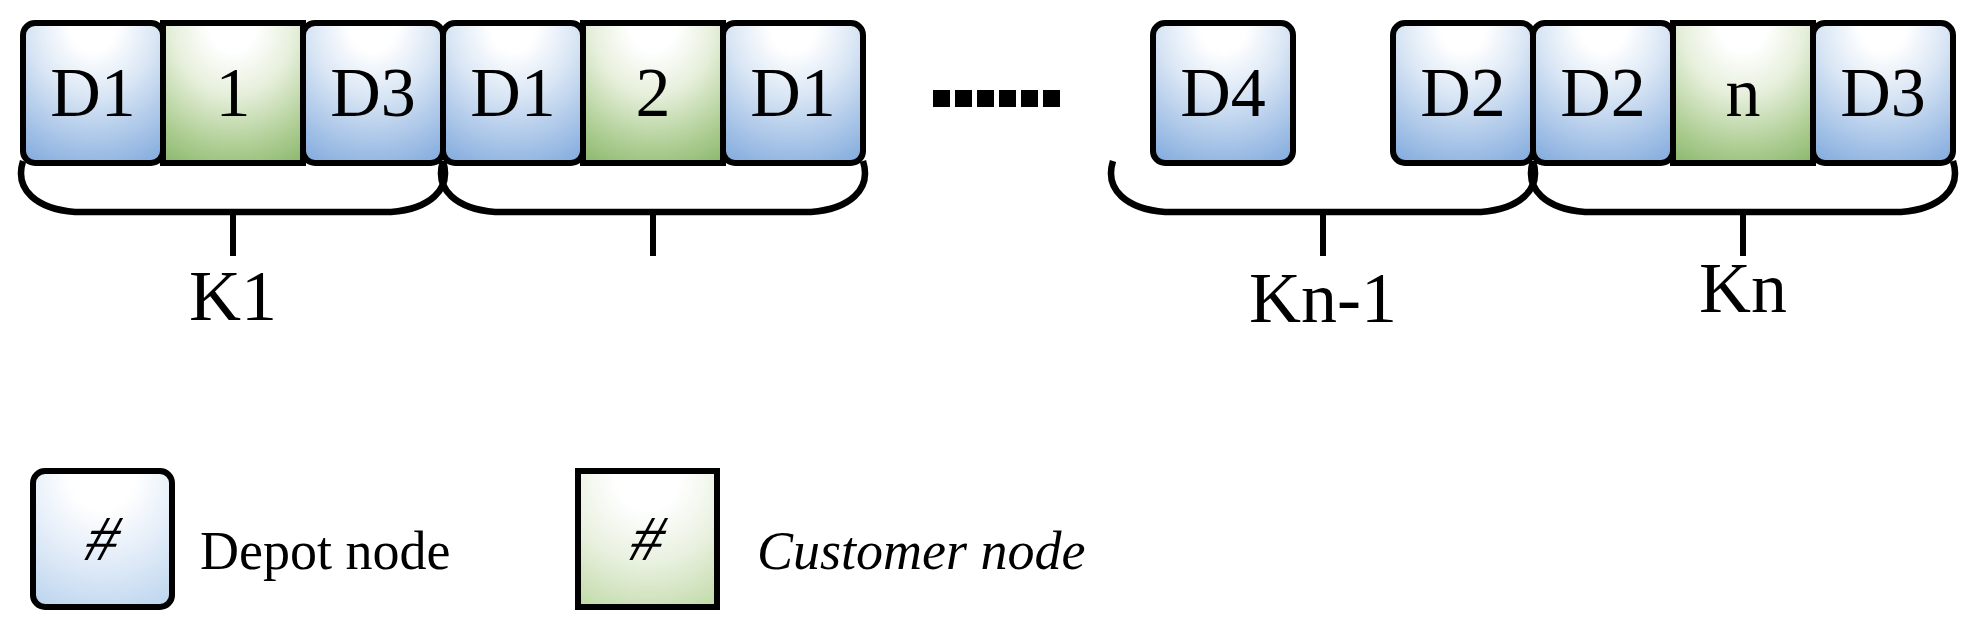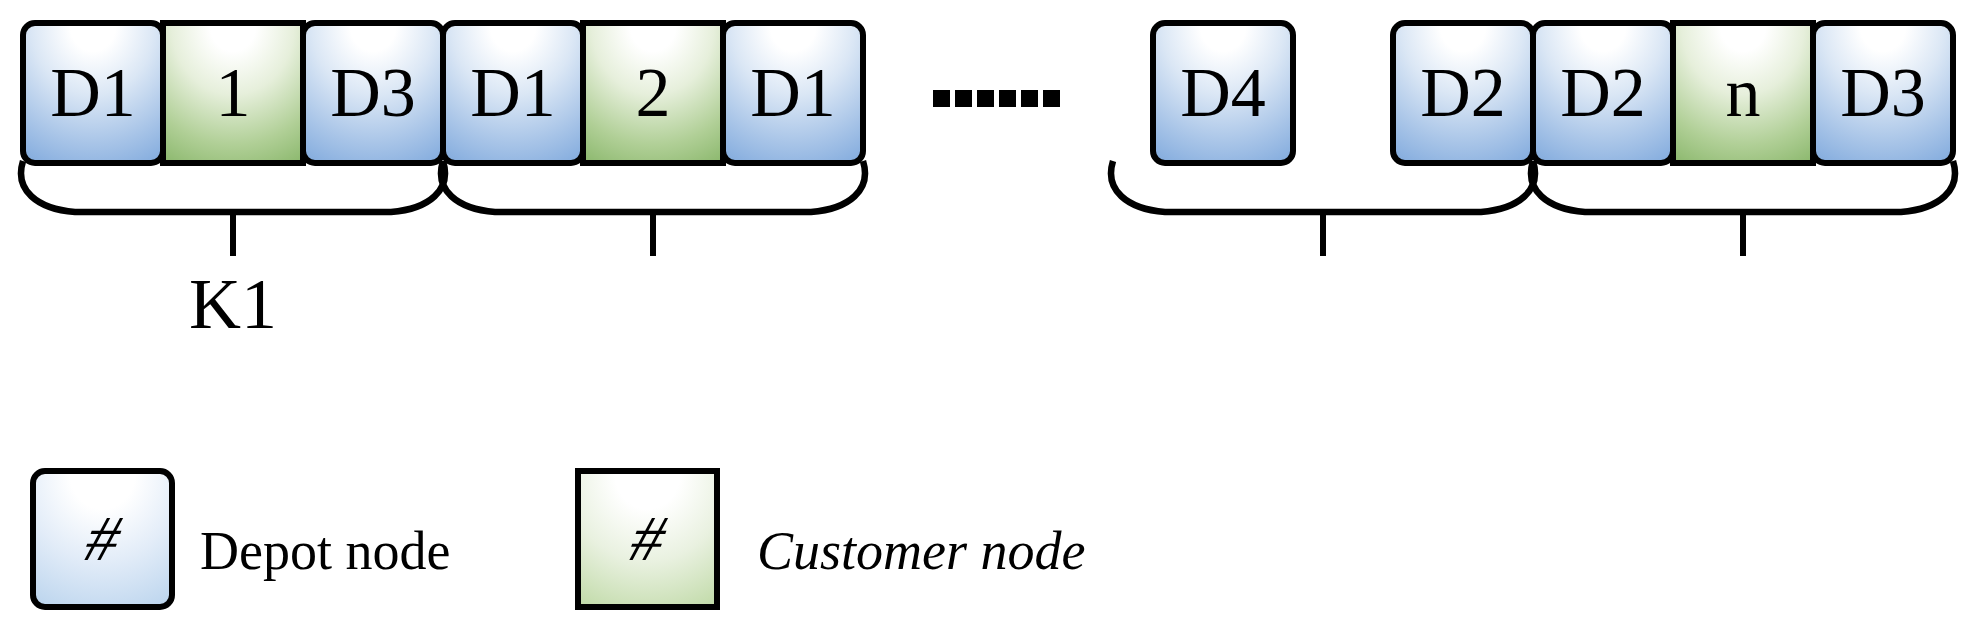--- a/index.html
+++ b/index.html
@@ -74,22 +74,24 @@
       </div>
       <div class="legend-label" style="left: 200px; top: 524px;">Depot node</div>
       <div class="legend-box soft customer" style="left: 575px; top: 468px;">
         <span class="legend-symbol">#</span>
       </div>
       <div class="legend-label" style="left: 757px; top: 524px; font-style: italic;">Customer node</div>
     </div>
 <div class="cell depot" style="left: 20px; top: 20px;">D1</div>
     <div class="cell customer" style="left: 160px; top: 20px;">1</div>
     <div class="cell depot" style="left: 300px; top: 20px;">D3</div>
-    <div class="route-label" style="left: 93px; top: 260px; margin-top: 8px;">K1</div>
+    <div class="route-label" style="left: 93px; top: 260px;">K1</div>
     <div class="cell depot" style="left: 440px; top: 20px;">D1</div>
     <div class="cell customer" style="left: 580px; top: 20px;">2</div>
     <div class="cell depot" style="left: 720px; top: 20px;">D1</div>
     <div class="cell depot" style="left: 1110px; top: 20px; margin-left: 40px;">D4</div>
     <div class="cell depot" style="left: 1390px; top: 20px;">D2</div>
+    <div class="route-label" style="left: 1183px; top: 262px;">Kn-1</div>
     <div class="cell depot" style="left: 1530px; top: 20px;">D2</div>
     <div class="cell customer" style="left: 1670px; top: 20px;">n</div>
     <div class="cell depot" style="left: 1810px; top: 20px;">D3</div>
+    <div class="route-label" style="left: 1603px; top: 252px;">Kn</div>
   </div>
 
 </body></html>

